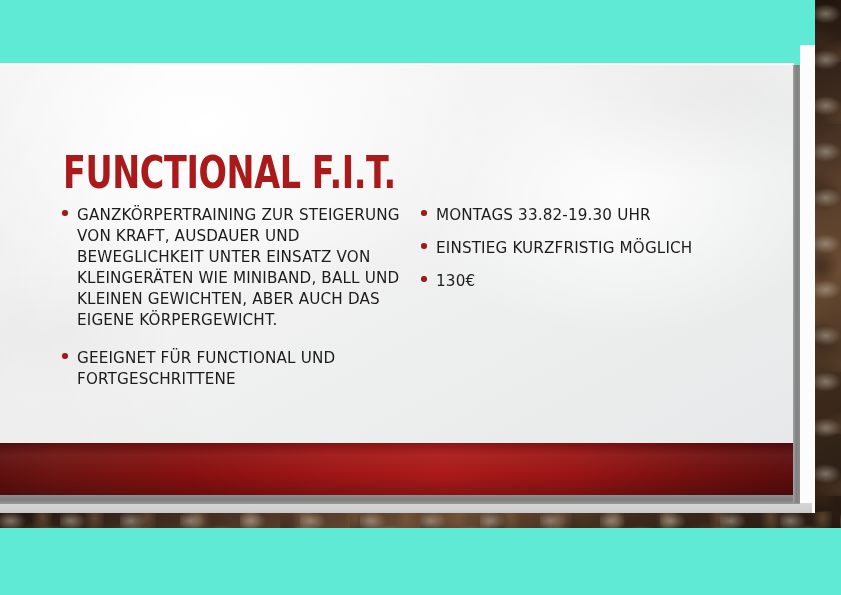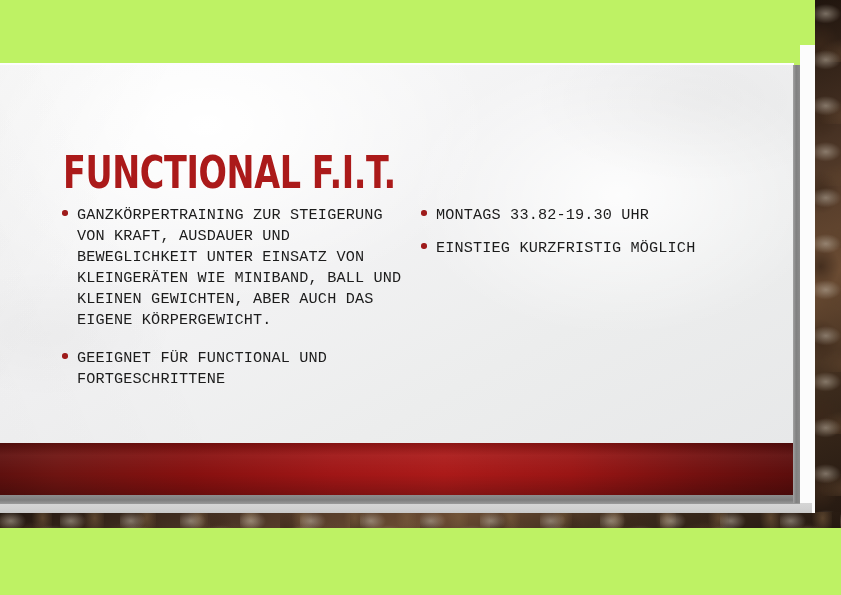--- a/index.html
+++ b/index.html
@@ -13,21 +13,21 @@
     height: 595px;
     overflow: hidden;
     font-family: "DejaVu Sans", "Liberation Sans", sans-serif;
   }
 
   
   .page {
     position: relative;
     width: 841px;
     height: 595px;
-    background: #bef264;
+    background: #5eead4;
   }
 
   
   .stone {
     position: absolute;
     background-color: #3a2a1e;
     background-image:
       radial-gradient(ellipse 22px 14px at 18% 30%, rgba(190,180,165,0.55), rgba(190,180,165,0) 70%),
       radial-gradient(ellipse 30px 18px at 62% 72%, rgba(205,196,180,0.42), rgba(205,196,180,0) 72%),
       radial-gradient(ellipse 16px 26px at 82% 18%, rgba(120,92,62,0.6), rgba(120,92,62,0) 70%),
@@ -121,21 +121,20 @@
   .col-left  { left: 58px;  top: 205px; width: 345px; }
   .col-right { left: 417px; top: 205px; width: 345px; }
 
   .bullet-item {
     position: relative;
     padding-left: 19px;
     color: #1c1c1c;
     font-size: 15.2px;
     line-height: 21px;
     letter-spacing: 0.15px;
-    font-family: Liberation Mono, monospace;
   }
   .col-left  .bullet-item { margin-bottom: 17px; }
   .col-right .bullet-item { margin-bottom: 12px; }
 
   .bullet-item .dot {
     position: absolute;
     left: 4px;
     top: 5px;
     width: 5.5px;
     height: 5.5px;
@@ -245,19 +244,23 @@
 
   <div class="col col-right">
     <div class="bullet-item">
       <span class="dot"></span>
       <span class="txt">MONTAGS 33.82-19.30 UHR</span>
     </div>
     <div class="bullet-item">
       <span class="dot"></span>
       <span class="txt">EINSTIEG KURZFRISTIG MÖGLICH</span>
     </div>
+    <div class="bullet-item">
+      <span class="dot"></span>
+      <span class="txt">130€</span>
+    </div>
   </div>
 
   <div class="banner"></div>
   <div class="banner-lip"></div>
   <div class="frame-right"></div>
 
 </div>
 
 </body></html>

